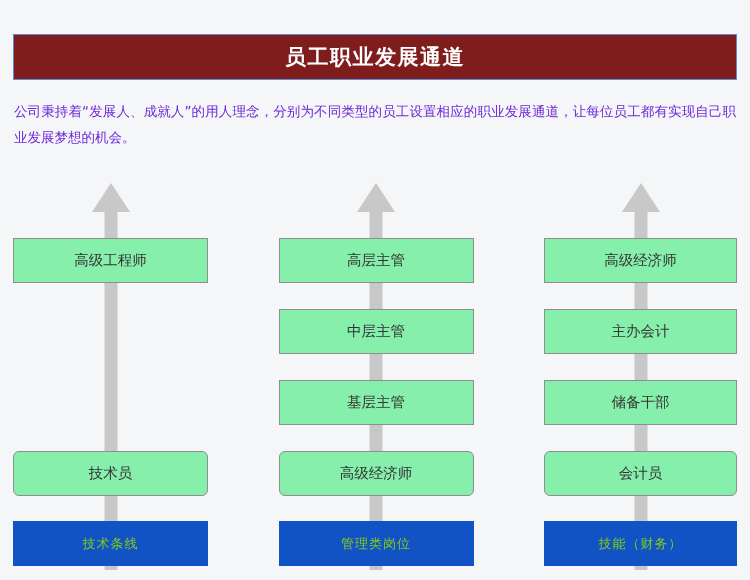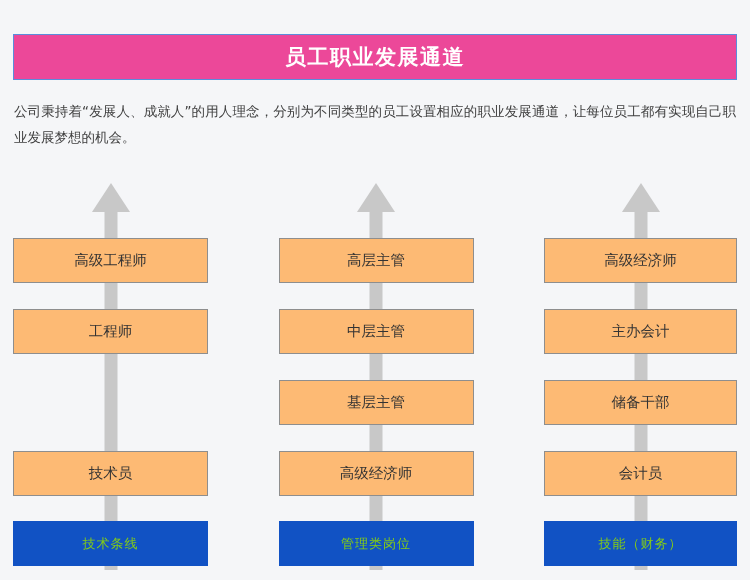--- a/index.html
+++ b/index.html
@@ -20,42 +20,42 @@
     height: 580px;
   }
 
   
   .banner {
     position: absolute;
     left: 13px;
     top: 34px;
     width: 724px;
     height: 46px;
-    background: #ec4899;
+    background: #7f1d1d;
     border: 1px solid #5b8ddb;
     box-sizing: border-box;
     display: flex;
     align-items: center;
     justify-content: center;
   }
   .banner-title {
     color: #ffffff;
     font-size: 21px;
     font-weight: bold;
     letter-spacing: 1.5px;
     line-height: 1;
   }
 
   
   .intro {
     position: absolute;
     left: 14px;
     top: 98px;
     width: 722px;
-    color: #404040;
+    color: #6d28d9;
     font-size: 13.5px;
     line-height: 26px;
     text-align: justify;
   }
 
   
   .columns {
     position: absolute;
     left: 13px;
     top: 180px;
@@ -112,32 +112,32 @@
     width: 100%;
     height: 390px;
     z-index: 2;
   }
   .node {
     position: absolute;
     left: 0;
     width: 100%;
     height: 45px;
     box-sizing: border-box;
-    background: #fdba74;
+    background: #86efac;
     border: 1px solid #8e8e8e;
     display: flex;
     align-items: center;
     justify-content: center;
     color: #333333;
     font-size: 14.5px;
   }
   .node.r0 { top: 58px; }
   .node.r1 { top: 129px; }
   .node.r2 { top: 200px; }
-  .node.r3 { top: 271px; }
+  .node.r3 { top: 271px; border-radius: 6px; }
 
   .node.base {
     top: 341px;
     background: #1152c4;
     border: 1px solid #1152c4;
     color: #84cc16;
     font-size: 13px;
     letter-spacing: 1px;
   }
 </style>
@@ -154,21 +154,20 @@
 
   <div class="columns">
 
     <div class="column">
       <div class="arrow">
         <div class="arrow-head"></div>
         <div class="arrow-shaft"></div>
       </div>
       <div class="boxes">
         <div class="node r0">高级工程师</div>
-        <div class="node r1">工程师</div>
         <div class="node r3">技术员</div>
         <div class="node base">技术条线</div>
       </div>
     </div>
 
     <div class="column">
       <div class="arrow">
         <div class="arrow-head"></div>
         <div class="arrow-shaft"></div>
       </div>

